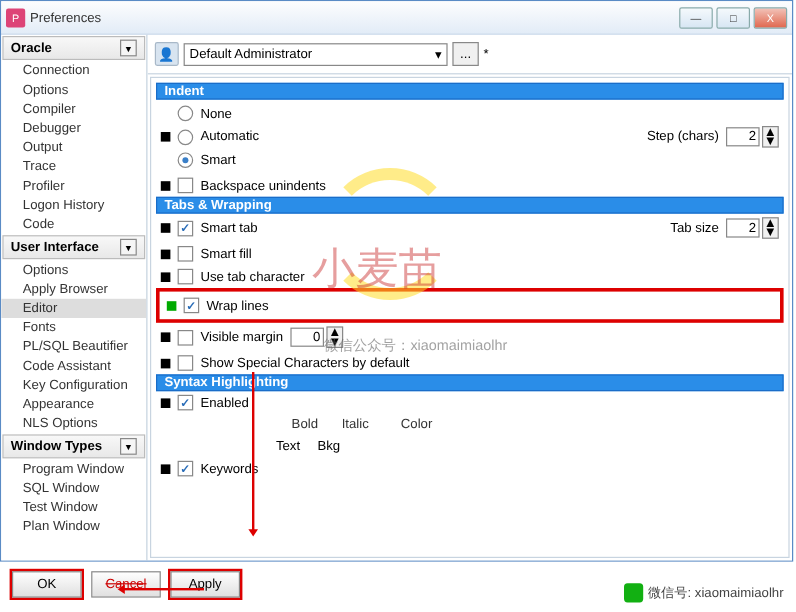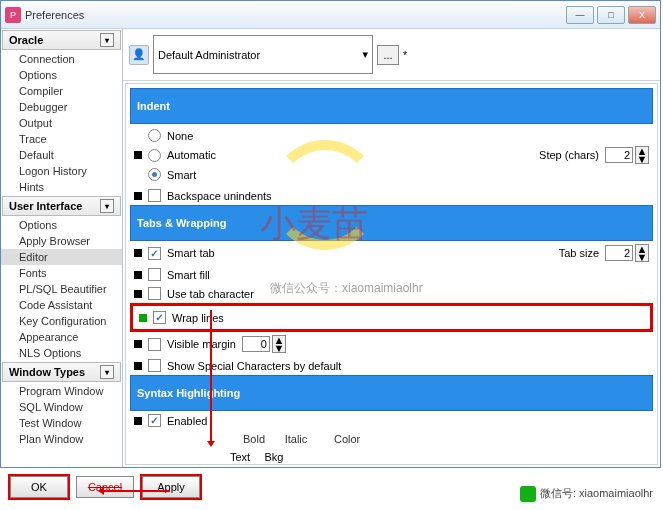--- a/index.html
+++ b/index.html
@@ -13,24 +13,24 @@
 .winbtn.close{background:linear-gradient(#f2c2b8,#e0684f);color:#fff}
 .body{display:flex;height:calc(100% - 28px)}
 .sidebar{width:122px;background:#fff;border-right:1px solid #b8c8d8;overflow-y:auto}
 .sb-header{background:linear-gradient(#f8f8f8,#e8e8e8);border:1px solid #bbb;padding:2px 6px;display:flex;align-items:center;justify-content:space-between;font-weight:bold;margin:1px}
 .sb-header .dd{width:14px;height:14px;border:1px solid #888;background:#f5f5f5;display:flex;align-items:center;justify-content:center;font-size:8px}
 .sb-item{padding:2px 4px 2px 18px;color:#333;cursor:pointer}
 .sb-item.sel{background:#ddd}
 .main{flex:1;background:#fff;display:flex;flex-direction:column;overflow:hidden}
 .toolbar{padding:6px;border-bottom:1px solid #c8d4e0;display:flex;align-items:center;gap:4px}
 .tb-icon{width:20px;height:20px;background:#d8e4f0;border:1px solid #a8b8c8;border-radius:2px;display:flex;align-items:center;justify-content:center}
-.tb-select{border:1px solid #888;background:#fff;padding:12px 4px;width:220px;display:flex;justify-content:space-between;align-items:flex-end}
+.tb-select{border:1px solid #888;background:#fff;padding:2px 4px;width:220px;display:flex;justify-content:space-between;align-items:flex-start}
 .tb-btn{width:22px;height:20px;border:1px solid #888;background:#f0f0f0;display:flex;align-items:center;justify-content:center}
 .settings{flex:1;overflow-y:auto;padding:4px;border:1px solid #c8d4e0;margin:2px}
-.section{background:#2a8de8;color:#fff;padding:11px 6px;font-weight:bold;border:1px solid #1a6dc8}
+.section{background:#2a8de8;color:#fff;padding:0 6px;font-weight:bold;border:1px solid #1a6dc8}
 .row{display:flex;align-items:center;padding:3px 4px;gap:6px}
 .sq{width:8px;height:8px;background:#000;flex-shrink:0}
 .sq.g{background:#0a0}
 .radio,.check{width:13px;height:13px;border:1px solid #888;background:#fff;flex-shrink:0;display:flex;align-items:center;justify-content:center}
 .radio{border-radius:50%}
 .radio.on::after{content:"";width:5px;height:5px;background:#3a7fc8;border-radius:50%}
 .check.on{background:#fff}
 .check.on::after{content:"✓";color:#2a6db8;font-size:10px;font-weight:bold}
 .label{flex:1}
 .numfield{display:flex;align-items:center;gap:2px}
@@ -72,23 +72,23 @@
         <div class="sb-header">
           <span>Oracle</span>
           <span class="dd">▾</span>
         </div>
         <div class="sb-item">Connection</div>
         <div class="sb-item">Options</div>
         <div class="sb-item">Compiler</div>
         <div class="sb-item">Debugger</div>
         <div class="sb-item">Output</div>
         <div class="sb-item">Trace</div>
-        <div class="sb-item">Default</div>
+        <div class="sb-item">Profiler</div>
         <div class="sb-item">Logon History</div>
-        <div class="sb-item">Hints</div>
+        <div class="sb-item">Code</div>
         <div class="sb-header">
           <span>User Interface</span>
           <span class="dd">▾</span>
         </div>
         <div class="sb-item">Options</div>
         <div class="sb-item">Apply Browser</div>
         <div class="sb-item sel">Editor</div>
         <div class="sb-item">Fonts</div>
         <div class="sb-item">PL/SQL Beautifier</div>
         <div class="sb-item">Code Assistant</div>

